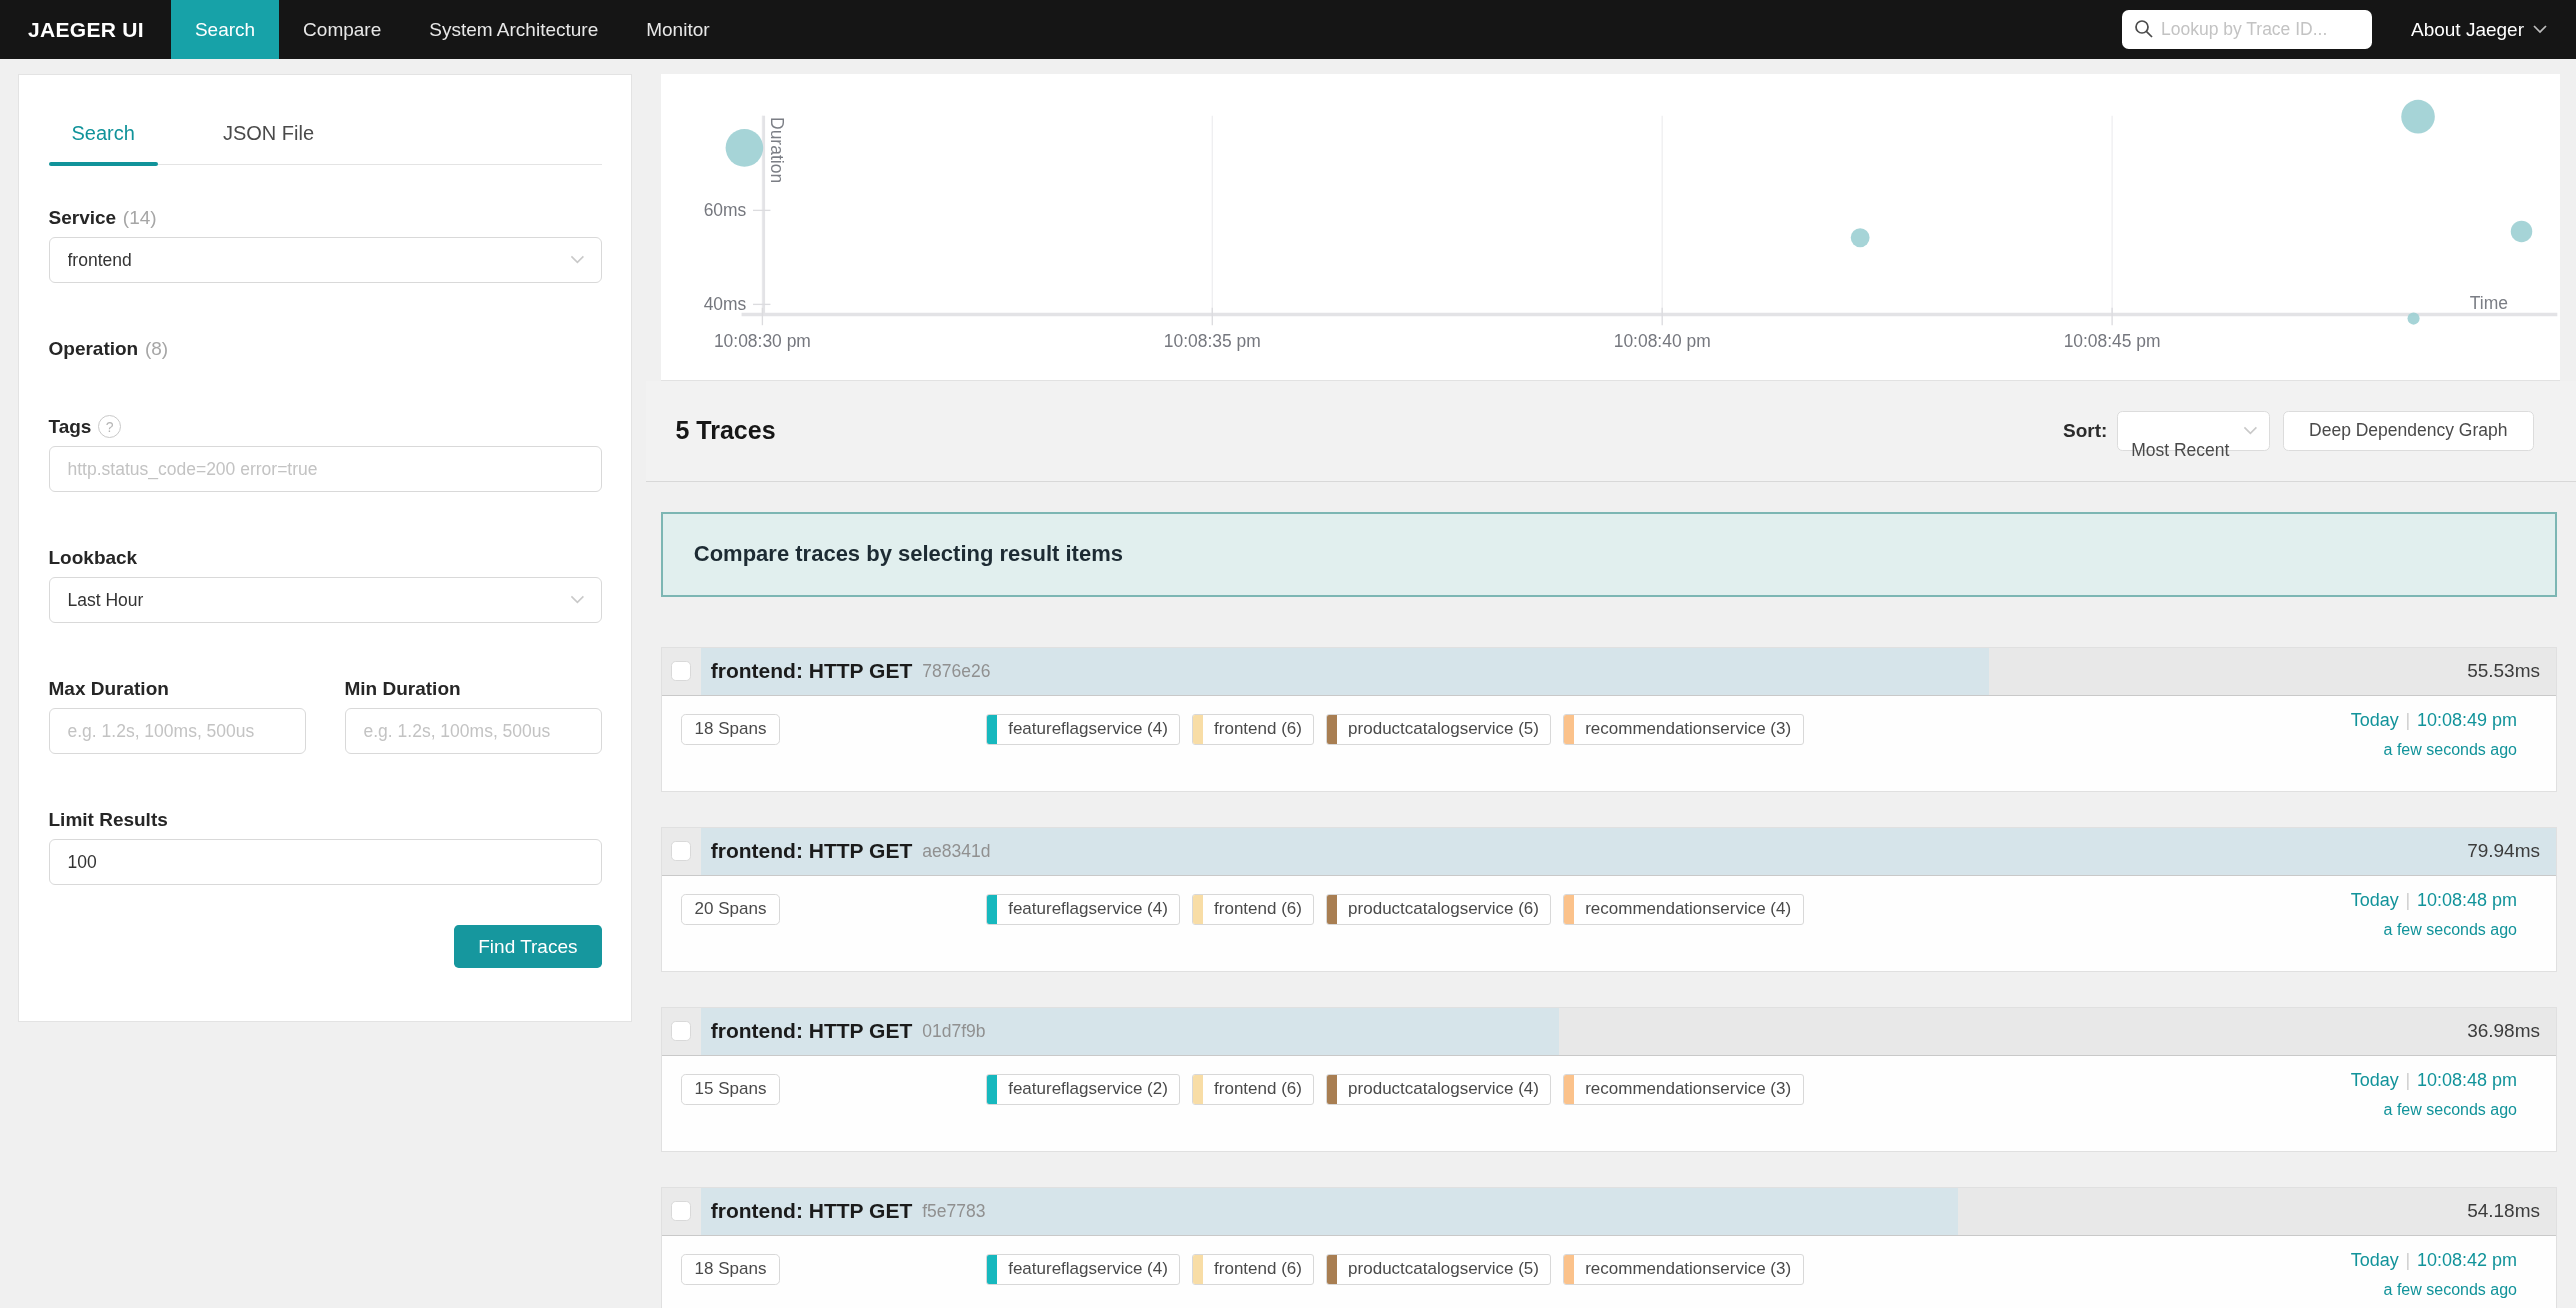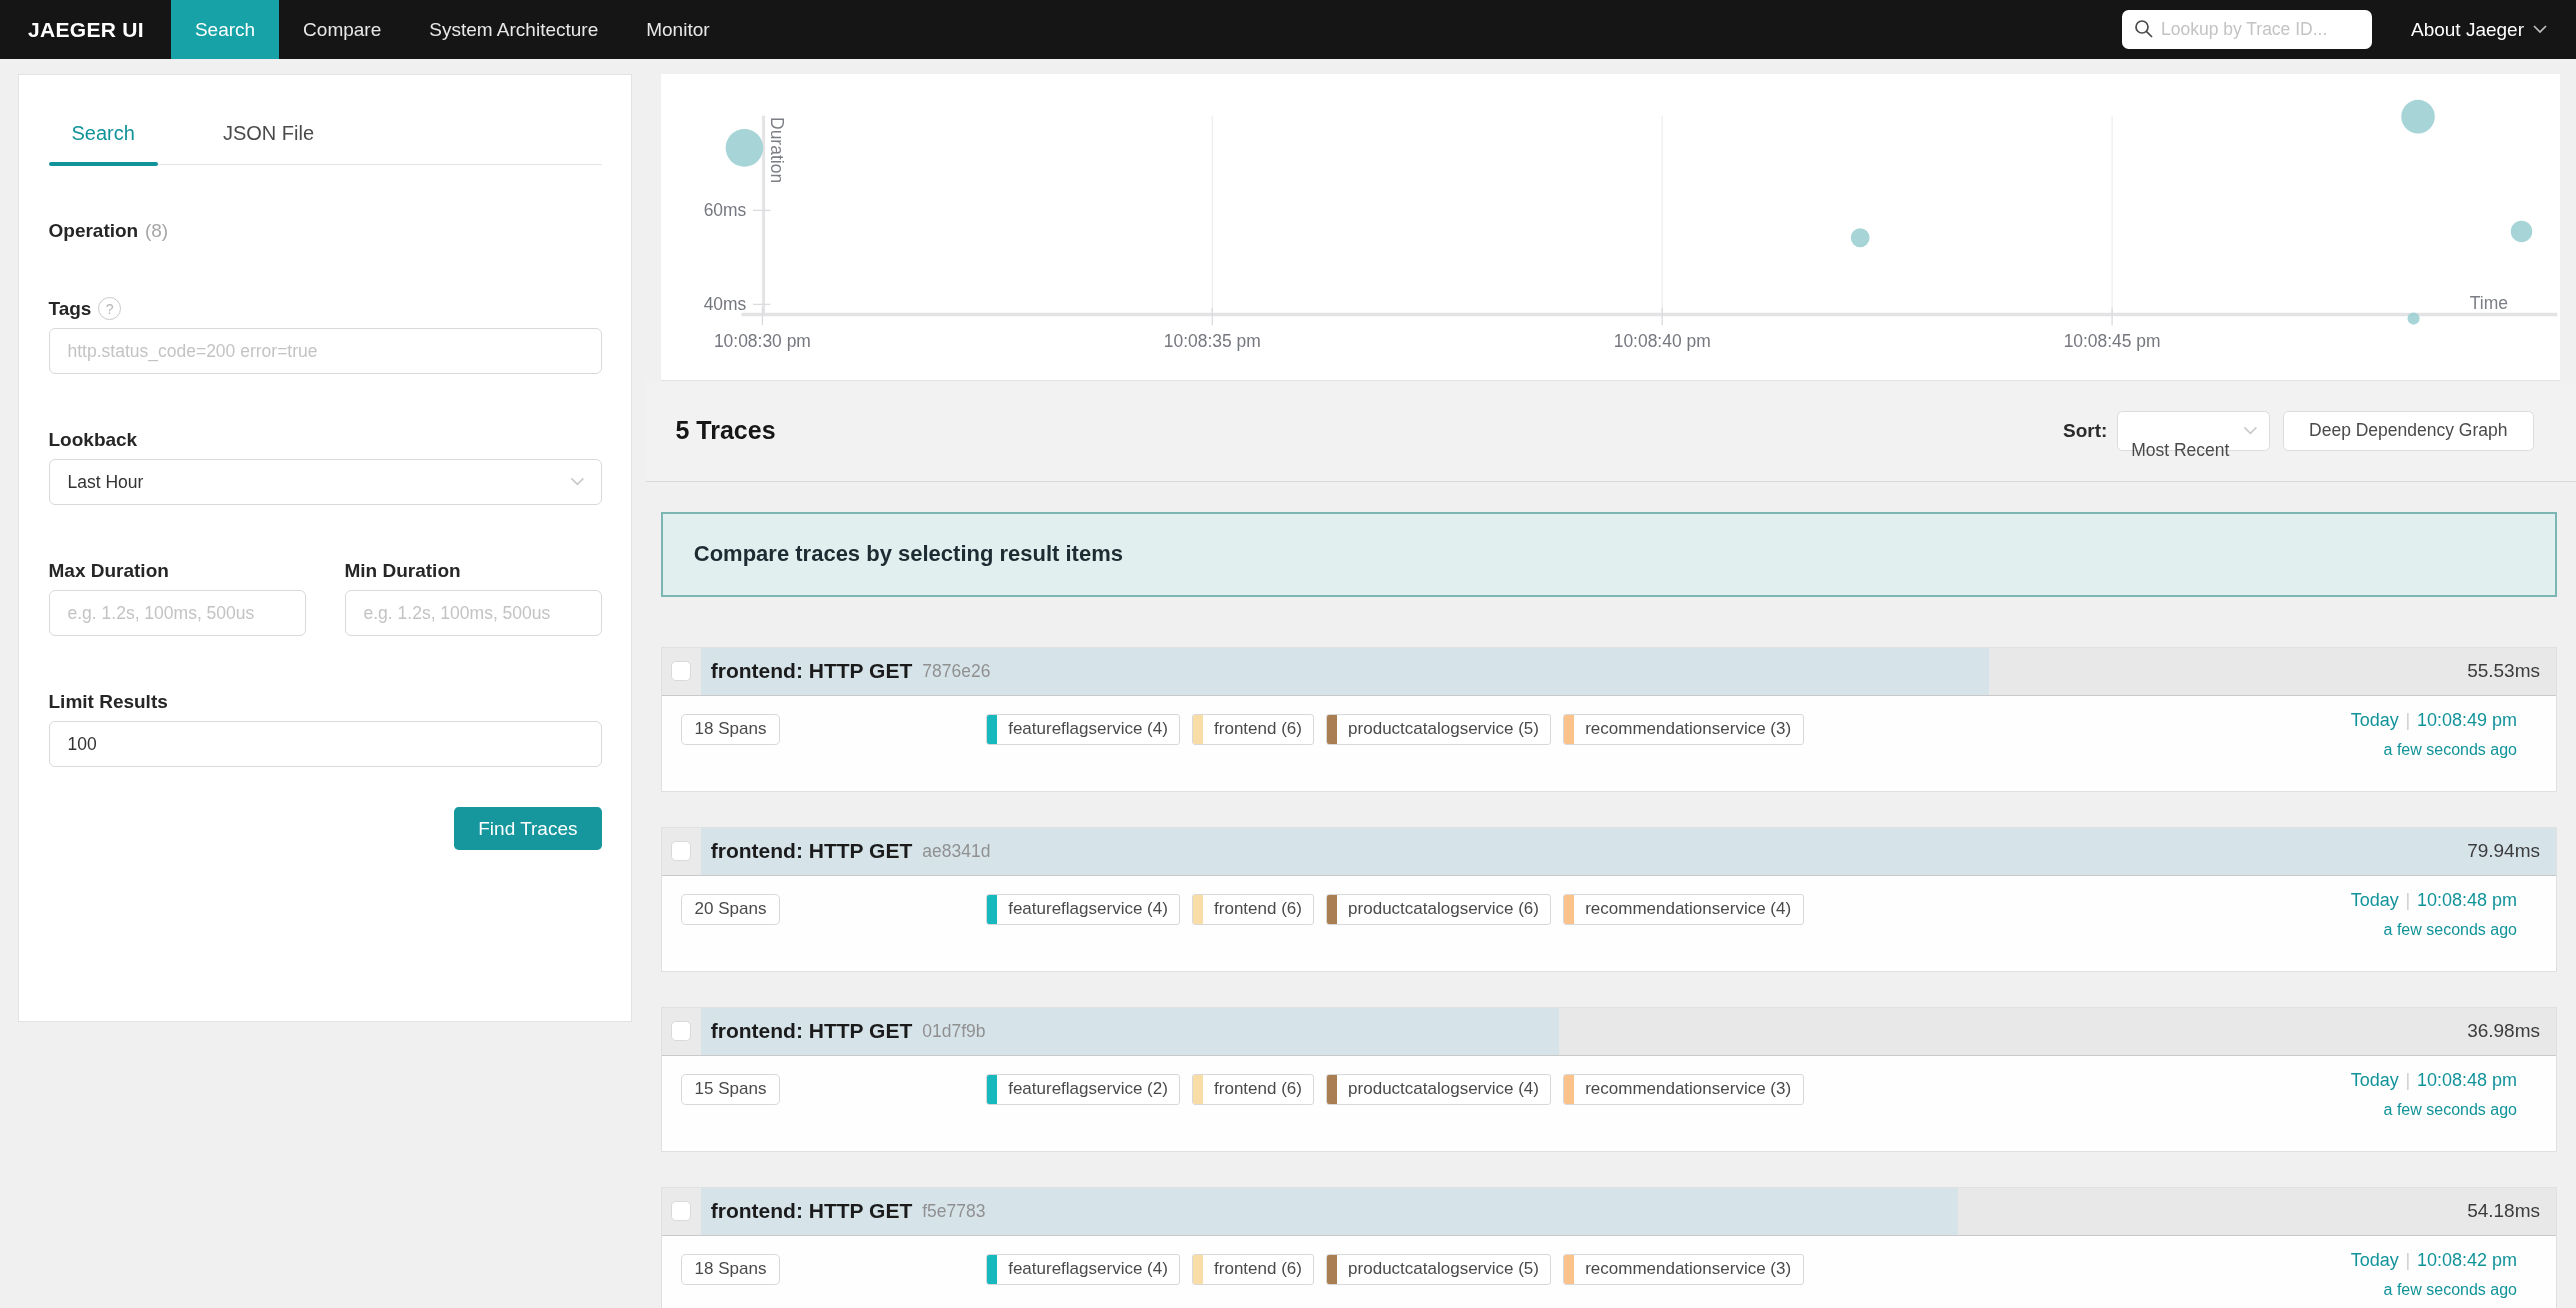--- a/index.html
+++ b/index.html
@@ -140,20 +140,34 @@
     </div>
   </div>
 </nav>
 
 <aside class="sidebar">
   <div class="sb-tabs">
       <div class="sb-tab active">Search</div>
       <div class="sb-tab">JSON File</div>
     </div>
 
+  <div class="fgroup first">
+    <div class="flabel">
+      <span>Service</span>
+      <span class="fcount">(14)</span>
+    </div>
+    <div class="fselect">
+      <span class="val">frontend</span>
+      <span class="chev">
+        <svg width="14.8" height="10" viewBox="0 0 22 15">
+            <path d="M2 2 L11 11 L20 2" fill="none" stroke="#c9c9c9" stroke-width="2.4"></path>
+          </svg>
+      </span>
+    </div>
+  </div>
 
   <div class="fgroup">
     <div class="flabel">
       <span>Operation</span>
       <span class="fcount">(8)</span>
     </div>
   </div>
 
   <div class="fgroup">
     <div class="flabel">

